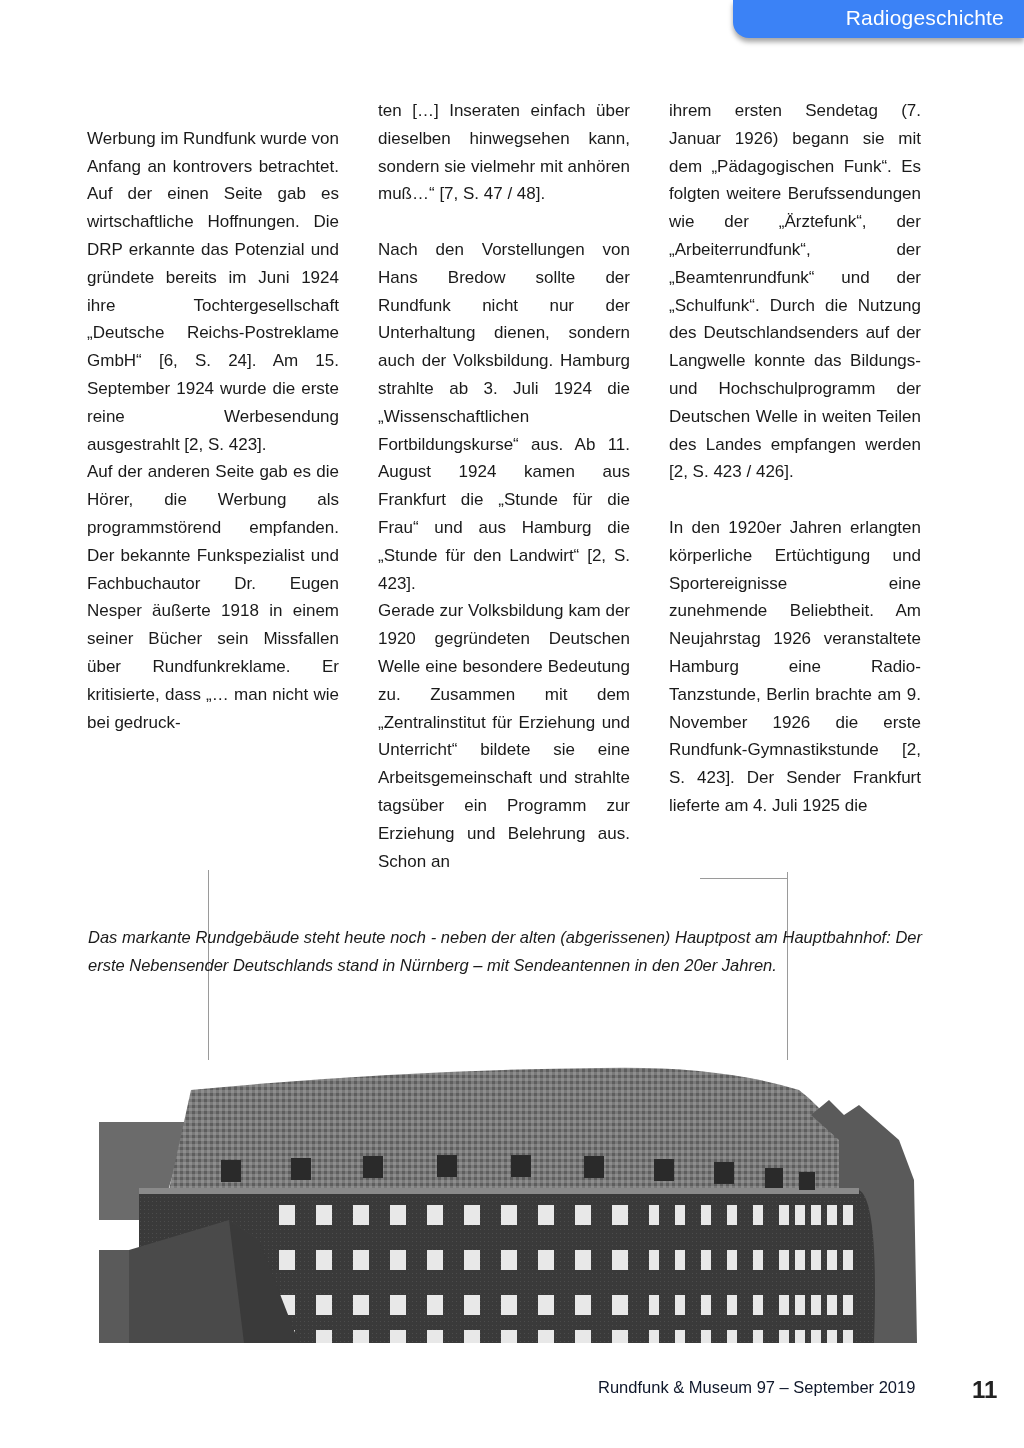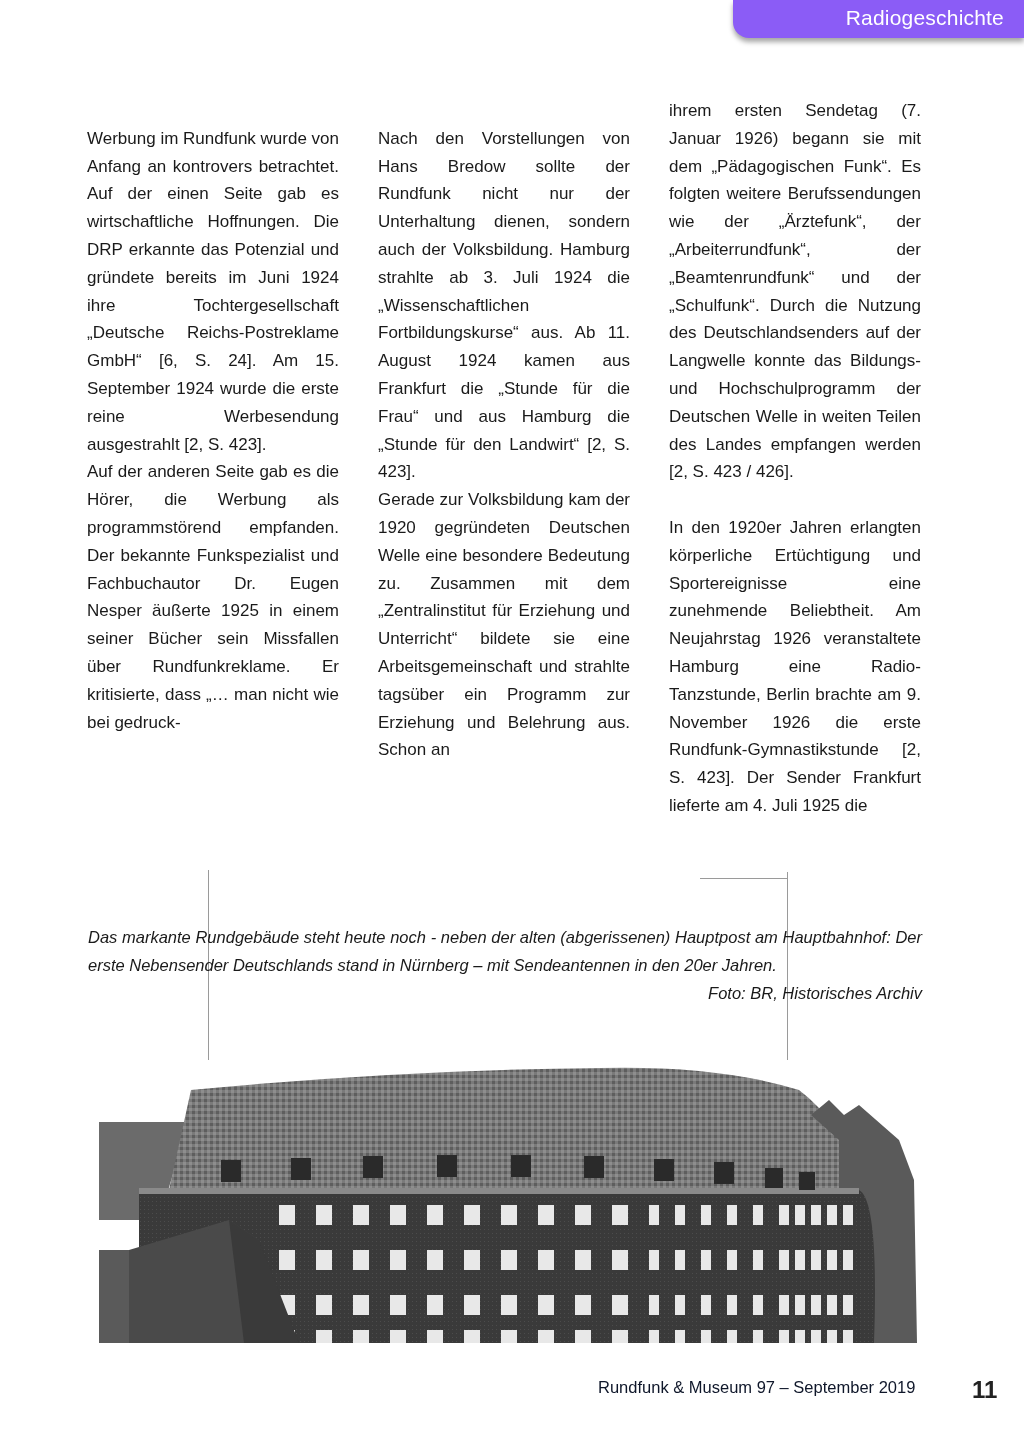--- a/index.html
+++ b/index.html
@@ -1,20 +1,20 @@
 <!DOCTYPE html>
 <html><head>
 <meta charset="utf-8">
 <style>
   html, body { margin: 0; padding: 0; background: #ffffff; }
   body { width: 1024px; height: 1448px; position: relative; overflow: hidden;
          font-family: "DejaVu Sans", sans-serif; color: #1a1a1a; }
   .section-tab {
     position: absolute; left: 733px; top: 0; width: 291px; height: 38px;
-    background: #8b5cf6; border-bottom-left-radius: 16px;
+    background: #3b82f6; border-bottom-left-radius: 16px;
     box-shadow: 0 4px 5px rgba(0,0,0,0.35);
   }
   .section-tab span {
     position: absolute; right: 20px; top: 6px; color: #ffffff;
     font-family: "Liberation Sans", sans-serif; font-size: 21px; letter-spacing: 0.2px;
   }
   .col {
     position: absolute; top: 97px; width: 252px;
     font-family: "Liberation Sans", sans-serif; font-size: 17px;
     line-height: 27.8px; text-align: justify; hyphens: none;
@@ -35,40 +35,40 @@
 </style>
 </head>
 <body>
 
 <div class="section-tab">
   <span>Radiogeschichte</span>
 </div>
 
 <div class="col col1">
   <p class="gap">Werbung im Rundfunk wurde von Anfang an kontrovers betrachtet. Auf der einen Seite gab es wirtschaftliche Hoffnungen. Die DRP erkannte das Potenzial und gründete bereits im Juni 1924 ihre Tochtergesellschaft „Deutsche Reichs-Postreklame GmbH“ [6, S. 24]. Am 15. September 1924 wurde die erste reine Werbesendung ausgestrahlt [2, S. 423].</p>
-  <p>Auf der anderen Seite gab es die Hörer, die Werbung als programmstörend empfanden. Der bekannte Funkspezialist und Fachbuchautor Dr. Eugen Nesper äußerte 1925 in einem seiner Bücher sein Missfallen über Rundfunkreklame. Er kritisierte, dass „… man nicht wie bei gedruck-</p>
+  <p>Auf der anderen Seite gab es die Hörer, die Werbung als programmstörend empfanden. Der bekannte Funkspezialist und Fachbuchautor Dr. Eugen Nesper äußerte 1918 in einem seiner Bücher sein Missfallen über Rundfunkreklame. Er kritisierte, dass „… man nicht wie bei gedruck-</p>
 </div>
 
 <div class="col col2">
+  <p>ten […] Inseraten einfach über dieselben hinwegsehen kann, sondern sie vielmehr mit anhören muß…“ [7, S. 47 / 48].</p>
   <p class="gap">Nach den Vorstellungen von Hans Bredow sollte der Rundfunk nicht nur der Unterhaltung dienen, sondern auch der Volksbildung. Hamburg strahlte ab 3. Juli 1924 die „Wissenschaftlichen Fortbildungskurse“ aus. Ab 11. August 1924 kamen aus Frankfurt die „Stunde für die Frau“ und aus Hamburg die „Stunde für den Landwirt“ [2, S. 423].</p>
   <p>Gerade zur Volksbildung kam der 1920 gegründeten Deutschen Welle eine besondere Bedeutung zu. Zusammen mit dem „Zentralinstitut für Erziehung und Unterricht“ bildete sie eine Arbeitsgemeinschaft und strahlte tagsüber ein Programm zur Erziehung und Belehrung aus. Schon an</p>
 </div>
 
 <div class="col col3">
   <p>ihrem ersten Sendetag (7. Januar 1926) begann sie mit dem „Pädagogischen Funk“. Es folgten weitere Berufssendungen wie der „Ärztefunk“, der „Arbeiterrundfunk“, der „Beamtenrundfunk“ und der „Schulfunk“. Durch die Nutzung des Deutschlandsenders auf der Langwelle konnte das Bildungs- und Hochschulprogramm der Deutschen Welle in weiten Teilen des Landes empfangen werden [2, S. 423 / 426].</p>
   <p class="gap">In den 1920er Jahren erlangten körperliche Ertüchtigung und Sportereignisse eine zunehmende Beliebtheit. Am Neujahrstag 1926 veranstaltete Hamburg eine Radio-Tanzstunde, Berlin brachte am 9. November 1926 die erste Rundfunk-Gymnastikstunde [2, S. 423]. Der Sender Frankfurt lieferte am 4. Juli 1925 die</p>
 </div>
 
 <div class="antenna" style="left:208px; top:870px; height:190px;"></div>
 <div class="antenna" style="left:787px; top:872px; height:200px;"></div>
 <div class="antenna" style="left:700px; top:878px; height:1px; width:88px;"></div>
 
 <div class="caption-area">
   <div class="text">Das markante Rundgebäude steht heute noch - neben der alten (abgerissenen) Hauptpost am Hauptbahnhof: Der erste Nebensender Deutschlands stand in Nürnberg – mit Sendeantennen in den 20er Jahren.</div>
-  <div class="credit">Foto: BR, Historisches Archiv</div>
 </div>
 
 <div class="photo">
   <svg width="828" height="283" viewBox="0 0 828 283">
     <defs>
       <pattern id="roofTex" width="6" height="6" patternUnits="userSpaceOnUse">
         <rect width="6" height="6" fill="#7a7a7a"></rect>
         <rect x="0" y="0" width="3" height="3" fill="#8e8e8e"></rect>
         <rect x="3" y="3" width="3" height="3" fill="#5e5e5e"></rect>
       </pattern>

